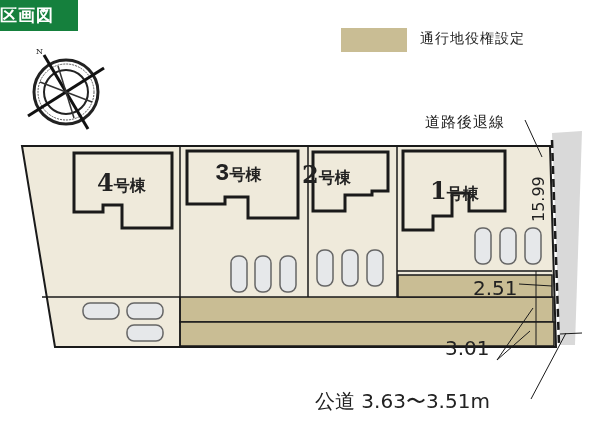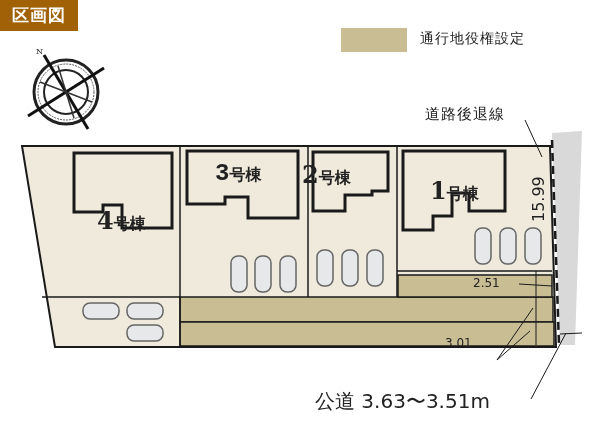--- a/index.html
+++ b/index.html
@@ -1,27 +1,27 @@
 <!DOCTYPE html>
 <html><head>
 <meta charset="utf-8">
 <style>
   html, body { margin:0; padding:0; }
   body { width:600px; height:429px; background:#ffffff; position:relative; overflow:hidden;
          font-family:"DejaVu Sans", sans-serif; }
-  .title-badge { position:absolute; left:0; top:0; width:78px; height:31px; background:#a16207;
-                 color:#fff; font-weight:bold; font-size:17px; line-height:31px; text-align:center; letter-spacing:1px; }
+  .title-badge { position:absolute; left:0; top:0; width:78px; height:31px; background:#15803d;
+                 color:#fff; font-weight:bold; font-size:17px; line-height:31px; letter-spacing:1px; }
   .legend-swatch { position:absolute; left:341px; top:28px; width:66px; height:24px; background:#c9bd94; }
   .legend-label { position:absolute; left:420px; top:30px; font-size:14px; color:#222; letter-spacing:1px; }
-  .setback-label { position:absolute; left:425px; top:105px; font-size:15px; color:#222; letter-spacing:1px; }
+  .setback-label { position:absolute; left:425px; top:113px; font-size:15px; color:#222; letter-spacing:1px; }
   svg.plan { position:absolute; left:0; top:0; }
   .bld-label { position:absolute; font-family:"DejaVu Serif", serif; font-weight:bold; color:#222; }
   .bld-label .num { font-size:24px; }
   .bld-label .suf { font-size:16px; }
-  .dim { position:absolute; font-size:12px; color:#222; }
+  .dim { position:absolute; font-size:20px; color:#222; }
   .dim-v { position:absolute; font-size:16px; color:#222; transform:rotate(-90deg); transform-origin:left top; }
   .road-label { position:absolute; left:315px; top:388px; font-size:20px; color:#222; }
 </style>
 </head>
 <body>
 
 <div class="title-badge">区画図</div>
 <div class="legend-swatch"></div>
 <div class="legend-label">通行地役権設定</div>
 <div class="setback-label">道路後退線</div>
@@ -77,21 +77,21 @@
 
   <line x1="525" y1="120" x2="542" y2="157" stroke="#1a1a1a" stroke-width="1"></line>
   <line x1="519" y1="284" x2="552" y2="286" stroke="#1a1a1a" stroke-width="1"></line>
   <line x1="536" y1="271" x2="536" y2="345" stroke="#1a1a1a" stroke-width="1"></line>
   <line x1="533" y1="308" x2="497" y2="360" stroke="#1a1a1a" stroke-width="1"></line>
   <line x1="530" y1="331" x2="497" y2="360" stroke="#1a1a1a" stroke-width="1"></line>
   <line x1="566" y1="333" x2="531" y2="399" stroke="#1a1a1a" stroke-width="1"></line>
   <line x1="560" y1="334" x2="582" y2="333" stroke="#1a1a1a" stroke-width="1"></line>
 </svg>
 
-<div class="bld-label" style="left:97px;top:168px;margin-top:38px;"><span class="num">4</span><span class="suf">号棟</span></div>
+<div class="bld-label" style="left:97px;top:168px;"><span class="num">4</span><span class="suf">号棟</span></div>
 <div class="bld-label" style="left:215px;top:160px;font-family:Liberation Mono, monospace;"><span class="num">3</span><span class="suf">号棟</span></div>
 <div class="bld-label" style="left:302px;top:160px;"><span class="num">2</span><span class="suf">号棟</span></div>
 <div class="bld-label" style="left:430px;top:176px;"><span class="num">1</span><span class="suf">号棟</span></div>
 
 <div class="dim-v" style="left:529px;top:222px;">15.99</div>
 <div class="dim" style="left:473px;top:276px;">2.51</div>
 <div class="dim" style="left:445px;top:336px;">3.01</div>
 <div class="road-label">公道 3.63〜3.51m</div>
 
 </body></html>

